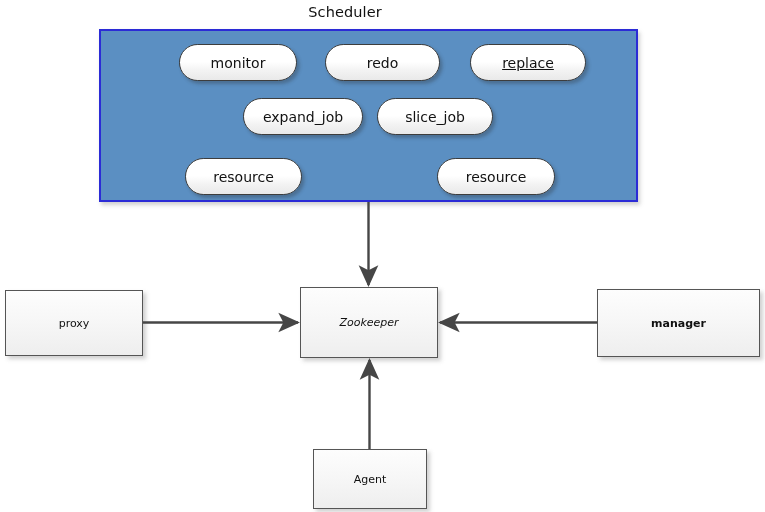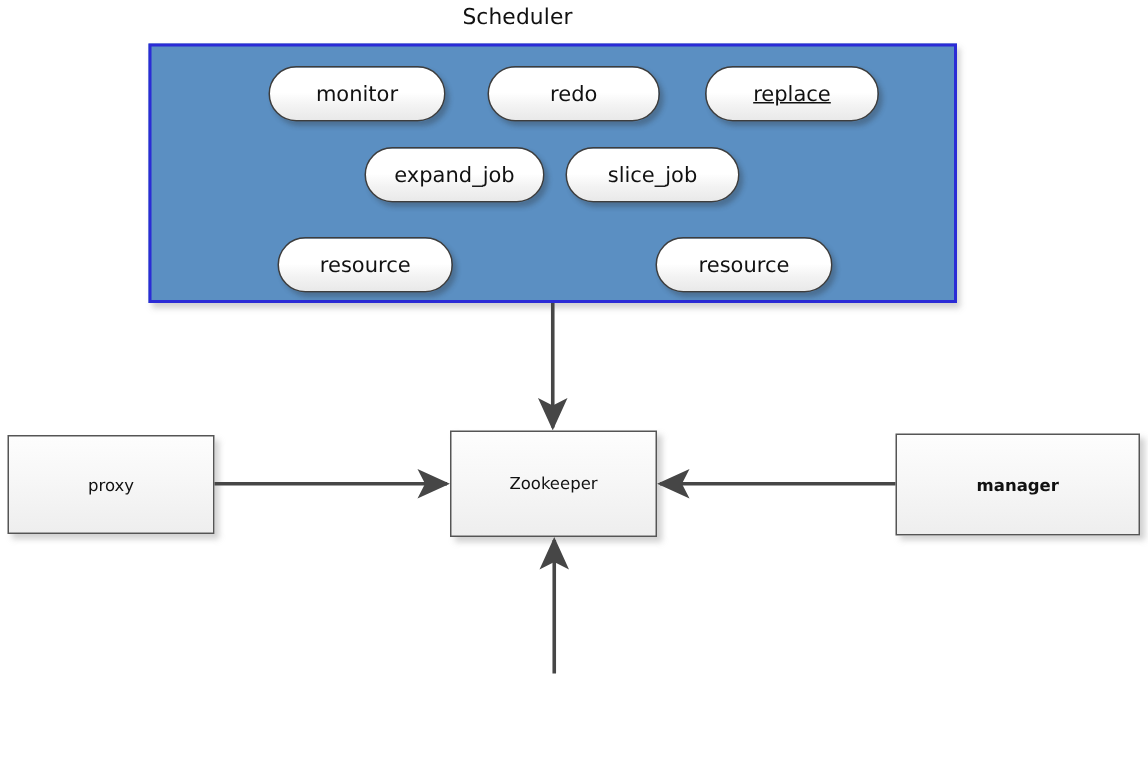--- a/index.html
+++ b/index.html
@@ -106,24 +106,25 @@
   <div class="pill" style="left:470px; top:44px; width:116px; height:37px;text-decoration:underline;">replace</div>
 
   <div class="pill" style="left:243px; top:98px; width:120px; height:37px;">expand_job</div>
   <div class="pill" style="left:377px; top:98px; width:116px; height:37px;">slice_job</div>
 
   <div class="pill" style="left:185px; top:158px; width:117px; height:37px;">resource</div>
   <div class="pill" style="left:437px; top:158px; width:118px; height:37px;text-align:center;">resource</div>
 
   <div class="node" style="left:5px; top:290px; width:138px; height:66px;">proxy</div>
 
-  <div class="node" style="left:300px; top:287px; width:138px; height:71px;">Zookeeper</div>
+  <div class="node" style="left:300px; top:287px; width:138px; height:71px;font-style:italic;">Zookeeper</div>
 
   <div class="node" style="left:597px; top:289px; width:163px; height:68px;font-weight:bold;">manager</div>
 
+  <div class="node" style="left:313px; top:449px; width:114px; height:60px;">Agent</div>
 
   <svg class="edge-layer" viewBox="0 0 765 512">
     <defs>
       <marker id="arrowhead" markerWidth="9" markerHeight="9" refX="8.2" refY="4.5" orient="auto" markerUnits="strokeWidth">
         <path d="M0,0.4 L9,4.5 L0,8.6 L2.1,4.5 Z" fill="#464646"></path>
       </marker>
     </defs>
 
     <g>
       <line x1="368.5" y1="202" x2="368.5" y2="285" stroke="#464646" stroke-width="2.4" marker-end="url(#arrowhead)"></line>

